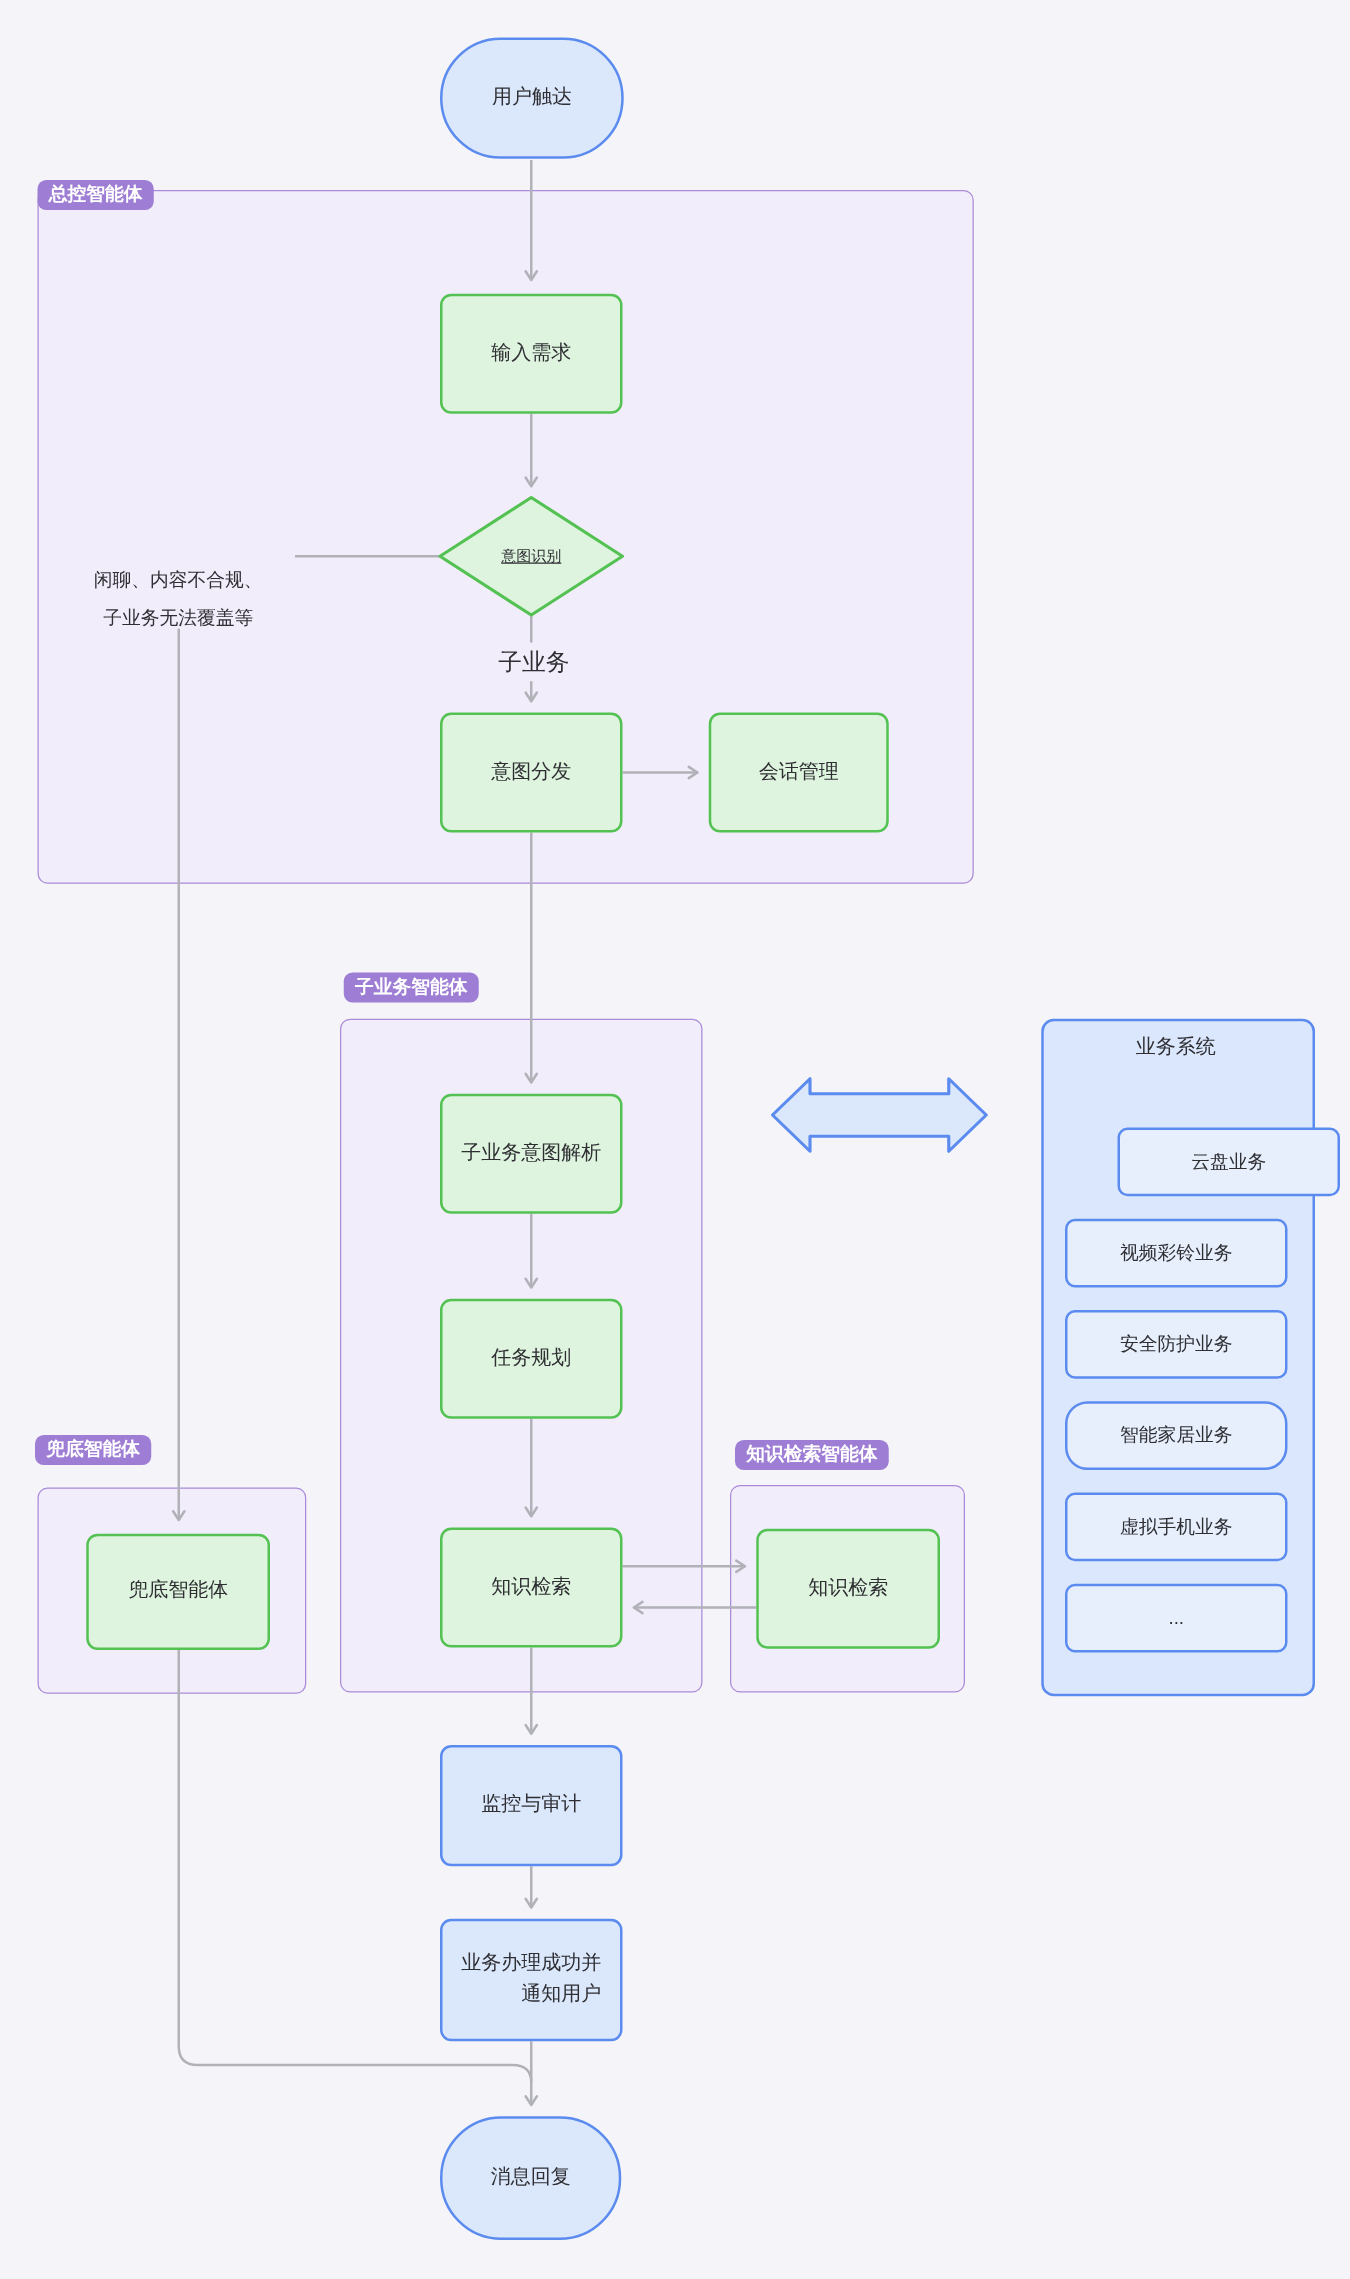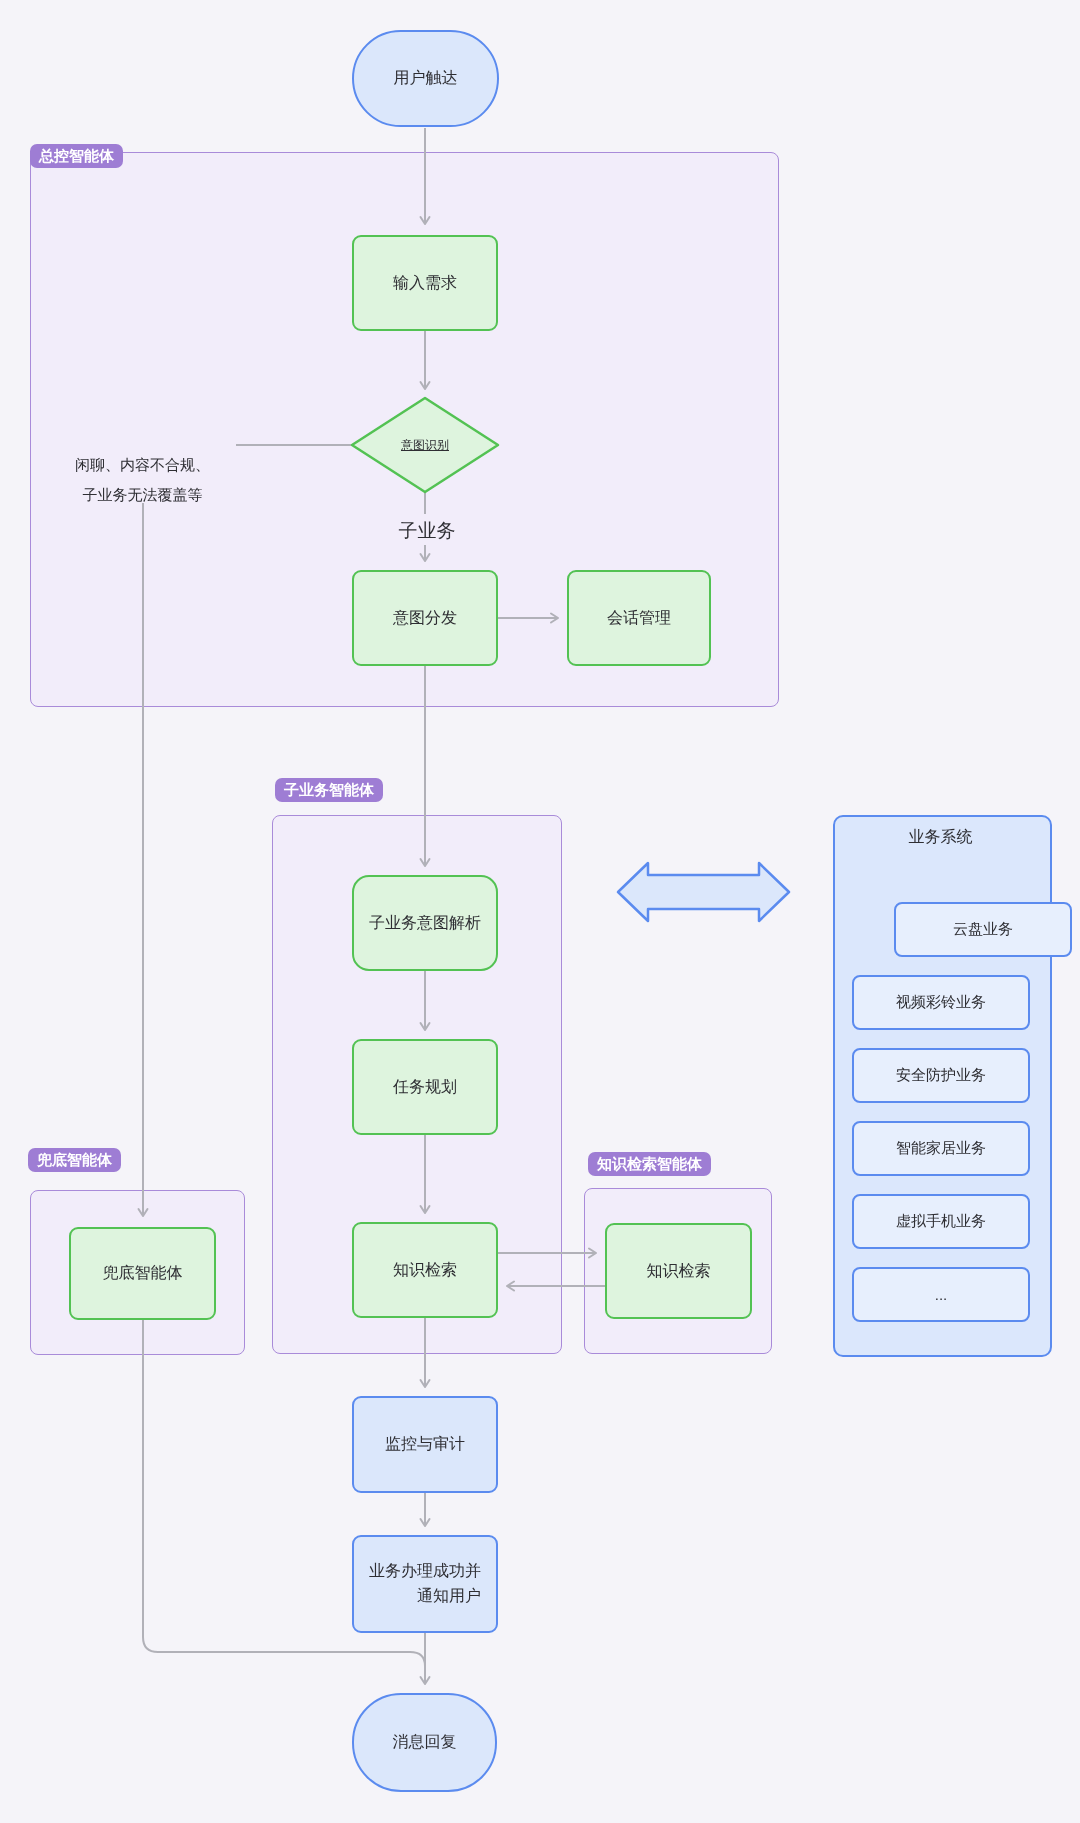--- a/index.html
+++ b/index.html
@@ -103,21 +103,21 @@
   </div>
 
   <div class="node green" style="left:352px;top:570px;width:146px;height:96px;">
     <span>意图分发</span>
   </div>
 
   <div class="node green" style="left:567px;top:570px;width:144px;height:96px;">
     <span>会话管理</span>
   </div>
 
-  <div class="node green" style="left:352px;top:875px;width:146px;height:96px;border-radius:17px;">
+  <div class="node green" style="left:352px;top:875px;width:146px;height:96px;">
     <span>子业务意图解析</span>
   </div>
 
   <div class="node green" style="left:352px;top:1039px;width:146px;height:96px;">
     <span>任务规划</span>
   </div>
 
   <div class="node green" style="left:352px;top:1222px;width:146px;height:96px;">
     <span>知识检索</span>
   </div>
@@ -156,21 +156,21 @@
 
   <div class="biz-item" style="left:894px;top:902px;width:178px;height:55px;">
     <span>云盘业务</span>
   </div>
   <div class="biz-item" style="left:852px;top:975px;width:178px;height:55px;">
     <span>视频彩铃业务</span>
   </div>
   <div class="biz-item" style="left:852px;top:1048px;width:178px;height:55px;">
     <span>安全防护业务</span>
   </div>
-  <div class="biz-item" style="left:852px;top:1121px;width:178px;height:55px;">
+  <div class="biz-item" style="left:852px;top:1121px;width:178px;height:55px;border-radius:18px;">
     <span>智能家居业务</span>
   </div>
   <div class="biz-item" style="left:852px;top:1194px;width:178px;height:55px;">
     <span>虚拟手机业务</span>
   </div>
   <div class="biz-item" style="left:852px;top:1267px;width:178px;height:55px;">
     <span>...</span>
   </div>
 
 </div>

